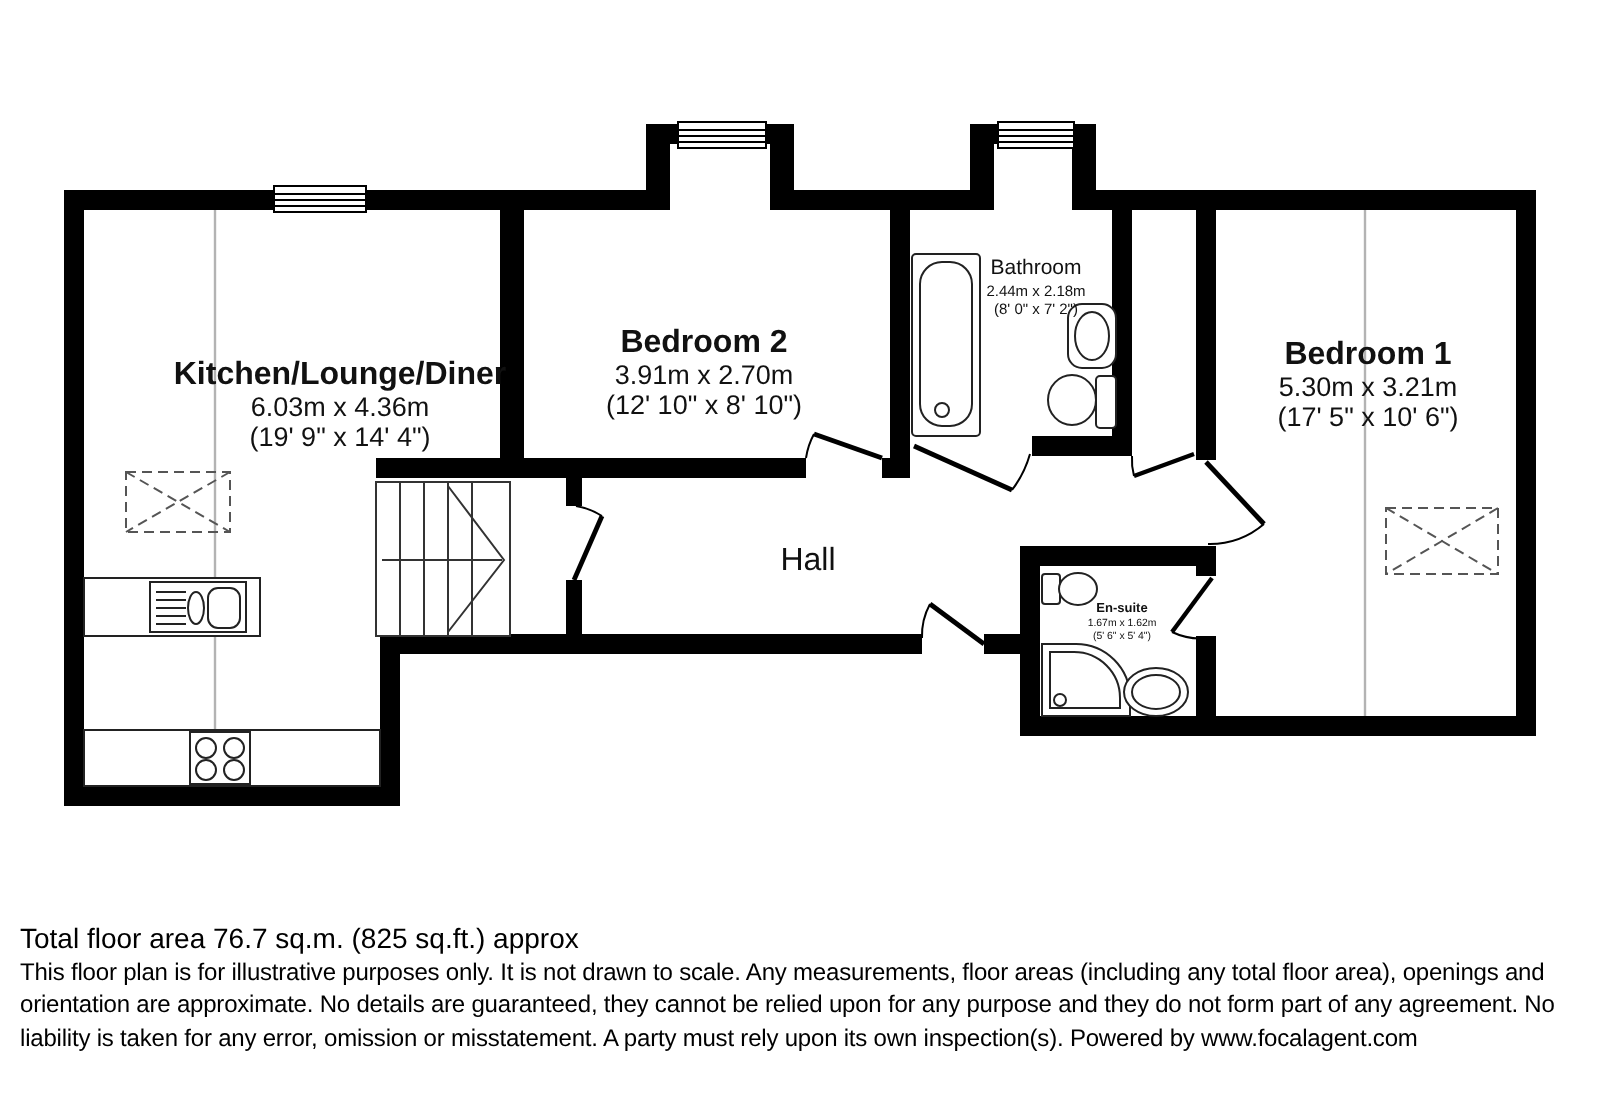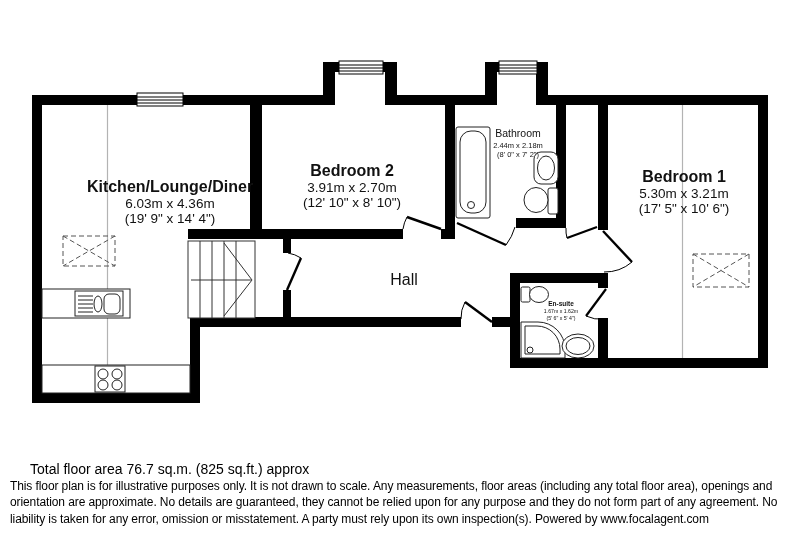--- a/index.html
+++ b/index.html
@@ -6,21 +6,21 @@
   .page{position:relative;width:800px;height:560px;background:#fff;overflow:hidden;
         font-family:"Liberation Sans",sans-serif;color:#000;}
   svg{position:absolute;top:0;left:0;}
   .room-name{font-size:16px;font-weight:bold;}
   .room-dim{font-size:13.5px;}
   .bath-name{font-size:10.5px;}
   .bath-dim{font-size:7.5px;}
   .ens-name{font-size:6.5px;font-weight:bold;}
   .ens-dim{font-size:5.2px;}
   text{fill:#111;text-anchor:middle;font-family:"Liberation Sans",sans-serif;}
-  .footer-area{position:absolute;left:10px;top:461px;font-size:14px;margin-left:20px;}
+  .footer-area{position:absolute;left:10px;top:461px;font-size:14px;}
   .footer-disclaimer{position:absolute;left:10px;top:478px;width:786px;
                      font-size:12px;line-height:16.4px;letter-spacing:-0.1px;}
 </style>
 </head>
 <body>
 
 <div class="page">
 
 <svg width="800" height="455" viewBox="0 0 800 455">
 

